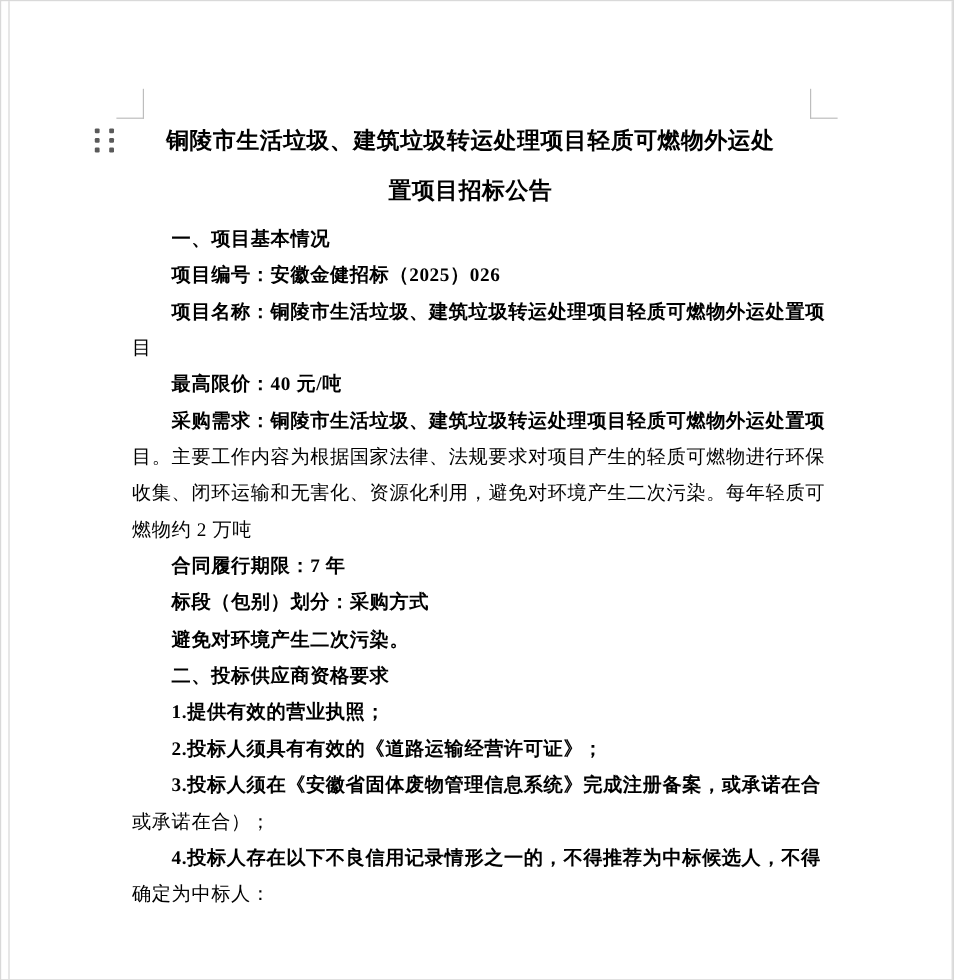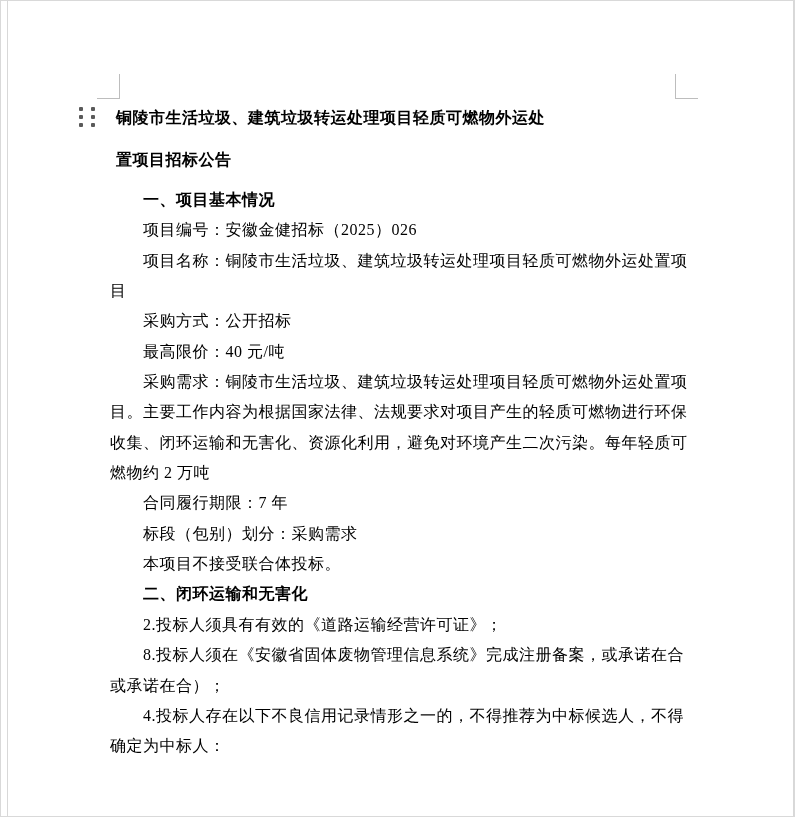--- a/index.html
+++ b/index.html
@@ -38,36 +38,37 @@
     cursor: move;
   }
   .drag-handle .dot {
     width: 4px; height: 4px;
     background: #5a5a5a;
     border-radius: 1px;
   }
 
   
   .doc-title {
-    position: absolute; left: 115px; top: 96px; width: 576px;
-    font-size: 16px; font-weight: bold;
+    position: absolute; left: 103px; top: 96px; width: 576px;
+    text-align: center;
+    font-size: 19px; font-weight: bold;
     line-height: 42px;
     letter-spacing: 0.5px;
     white-space: nowrap;
   }
 
   
   .doc-body {
     position: absolute; left: 109px; top: 184px; width: 578px;
     font-size: 16px;
     line-height: 30.35px;
     letter-spacing: 0.5px;
   }
   .line { white-space: nowrap; height: 30.35px; }
-  .line.indent { padding-left: 33px; }
+  .line.indent { padding-left: 33px; font-weight: bold; }
   .line.bold { font-weight: bold; }
 </style>
 </head>
 <body>
 
 <div class="page-edge left"></div>
 <div class="page-edge right"></div>
 
 <div class="crop-mark left"></div>
 <div class="crop-mark right"></div>
@@ -84,28 +85,28 @@
 <div class="doc-title">
   <div>铜陵市生活垃圾、建筑垃圾转运处理项目轻质可燃物外运处</div>
   <div>置项目招标公告</div>
 </div>
 
 <div class="doc-body">
   <div class="line indent bold">一、项目基本情况</div>
   <div class="line indent">项目编号：安徽金健招标（2025）026</div>
   <div class="line indent">项目名称：铜陵市生活垃圾、建筑垃圾转运处理项目轻质可燃物外运处置项</div>
   <div class="line">目</div>
-  <div class="line indent">采购方式：公开招标</div>
   <div class="line indent">最高限价：40 元/吨</div>
   <div class="line indent">采购需求：铜陵市生活垃圾、建筑垃圾转运处理项目轻质可燃物外运处置项</div>
   <div class="line">目。主要工作内容为根据国家法律、法规要求对项目产生的轻质可燃物进行环保</div>
   <div class="line">收集、闭环运输和无害化、资源化利用，避免对环境产生二次污染。每年轻质可</div>
   <div class="line">燃物约 2 万吨</div>
   <div class="line indent">合同履行期限：7 年</div>
-  <div class="line indent">标段（包别）划分：采购需求</div>
-  <div class="line indent">本项目不接受联合体投标。</div>
-  <div class="line indent bold">二、闭环运输和无害化</div>
+  <div class="line indent">标段（包别）划分：采购方式</div>
+  <div class="line indent">避免对环境产生二次污染。</div>
+  <div class="line indent bold">二、投标供应商资格要求</div>
+  <div class="line indent">1.提供有效的营业执照；</div>
   <div class="line indent">2.投标人须具有有效的《道路运输经营许可证》；</div>
-  <div class="line indent">8.投标人须在《安徽省固体废物管理信息系统》完成注册备案，或承诺在合</div>
+  <div class="line indent">3.投标人须在《安徽省固体废物管理信息系统》完成注册备案，或承诺在合</div>
   <div class="line">或承诺在合）；</div>
   <div class="line indent">4.投标人存在以下不良信用记录情形之一的，不得推荐为中标候选人，不得</div>
   <div class="line">确定为中标人：</div>
 </div>
 
 </body></html>

